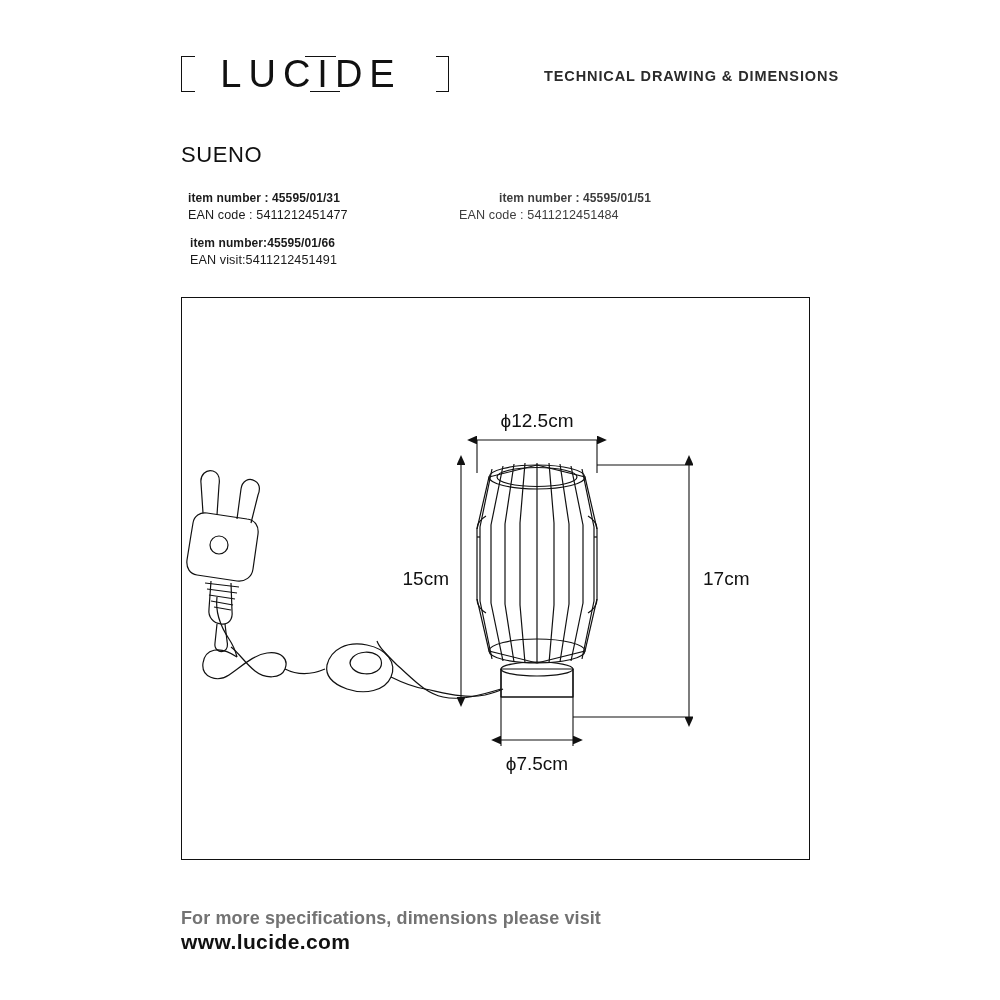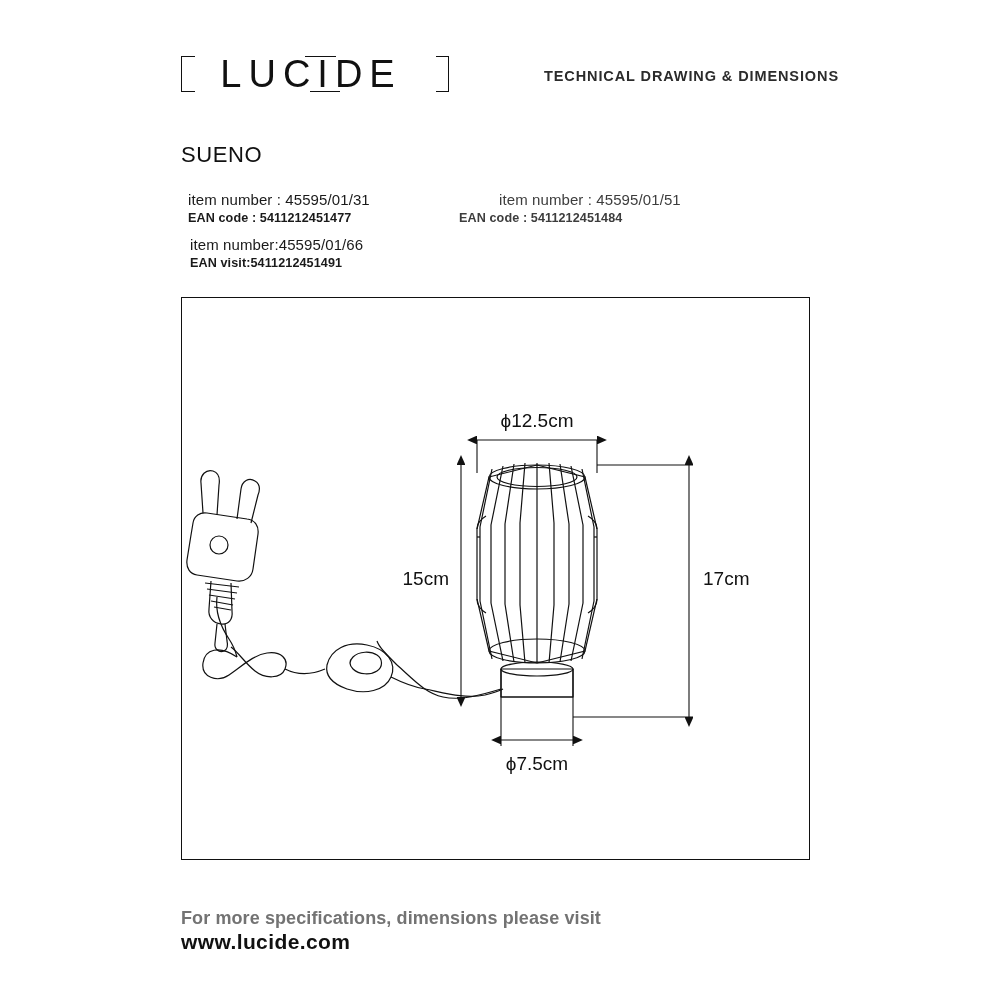--- a/index.html
+++ b/index.html
@@ -92,29 +92,29 @@
     top: 142px;
     font-size: 22px;
     font-weight: normal;
     letter-spacing: 0.6px;
     color: #111;
   }
 
   
   .item-block { position: absolute; }
   .item-block .num {
-    font-size: 15px;
-    font-weight: normal;
+    font-size: 12px;
+    font-weight: bold;
     color: #1a1a1a;
     white-space: nowrap;
     letter-spacing: 0.1px;
   }
   .item-block .ean {
     font-size: 12.6px;
-    font-weight: 700;
+    font-weight: 400;
     color: #1a1a1a;
     white-space: nowrap;
     margin-top: 3px;
     letter-spacing: 0.1px;
   }
   .item-1 { left: 188px; top: 191px; }
   .item-2 { left: 459px; top: 191px; color:#4a4a4a; }
   .item-2 .num { color: #3d3d3d; padding-left: 40px; }
   .item-2 .ean { color: #3d3d3d; }
   .item-3 { left: 190px; top: 236px; }

